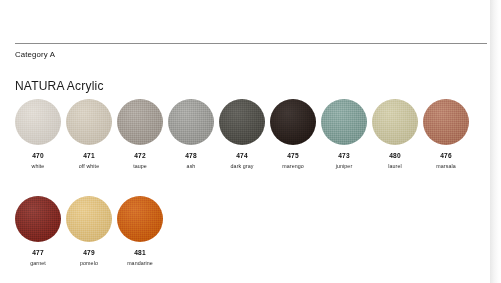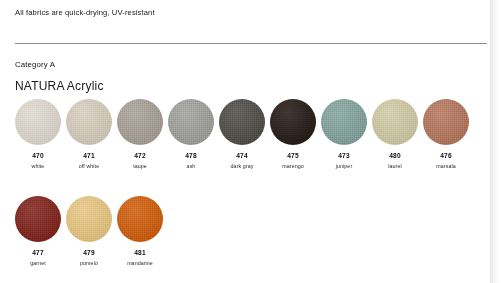--- a/index.html
+++ b/index.html
@@ -49,21 +49,21 @@
     position: absolute;
     left: 15px;
     top: 43px;
     width: 472px;
     height: 1px;
     background: #8d8d8d;
   }
   .category {
     position: absolute;
     left: 15px;
-    top: 60px;
+    top: 50px;
     font-size: 7.8px;
     letter-spacing: 0.15px;
     color: #131313;
     font-weight: 400;
   }
   .family {
     position: absolute;
     left: 15px;
     top: 79px;
     font-size: 12px;
@@ -124,21 +124,20 @@
     line-height: 7px;
     white-space: nowrap;
   }
 </style>
 </head>
 <body>
 
 <div id="page">
 
   <div class="intro">
-    <div>All fabrics are quick-drying, UV-resistant</div>
   </div>
 
   <div class="rule"></div>
 
   <div class="category">Category A</div>
 
   <div class="family">NATURA Acrylic</div>
 
   <div class="swatch-row" id="row-1">
       <div class="swatch-cell">

